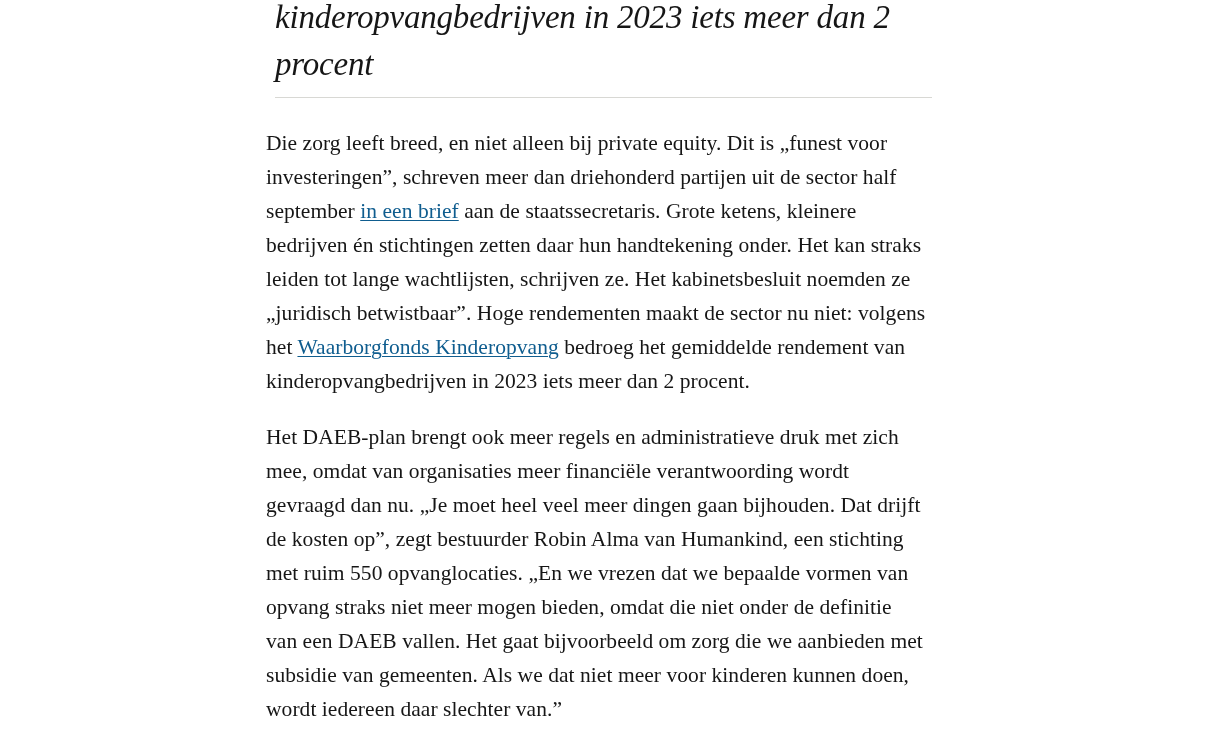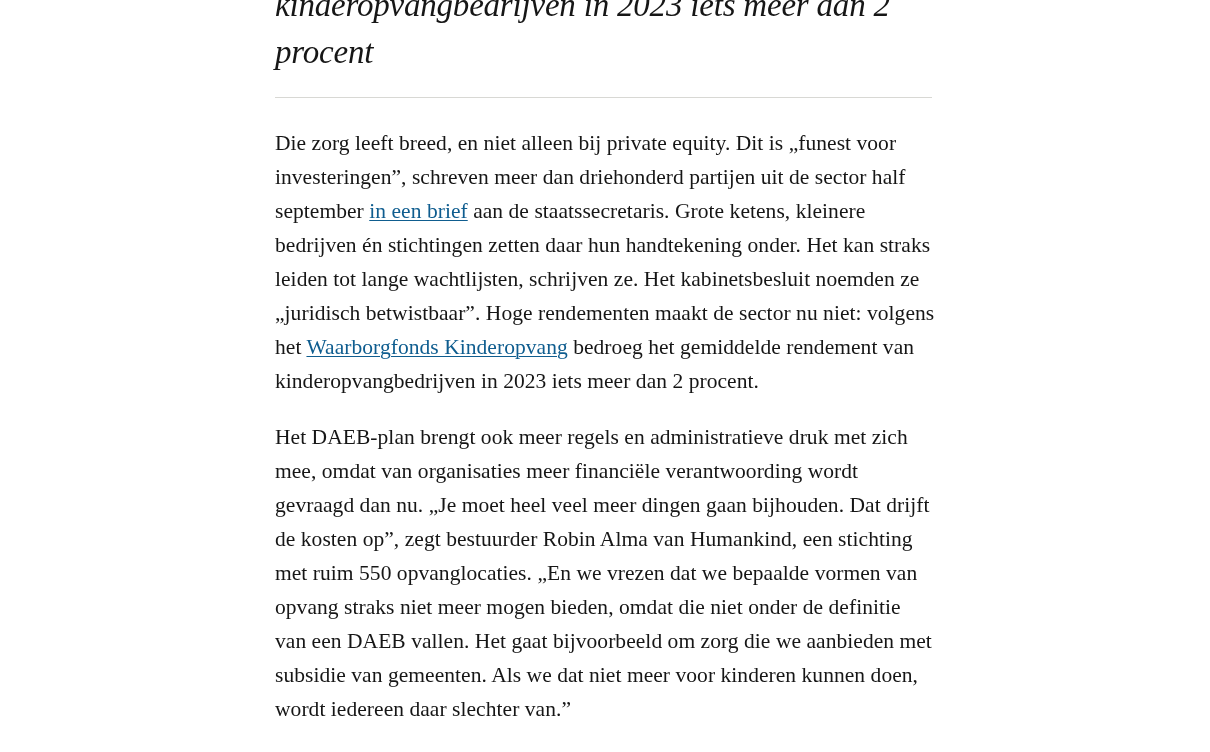--- a/index.html
+++ b/index.html
@@ -16,21 +16,21 @@
   }
   .page {
     position: relative;
     width: 1210px;
     height: 752px;
     background: #ffffff;
   }
   .article {
     position: absolute;
     left: 275px;
-    top: 0;
+    top: 12px;
     width: 657px;
   }
   .pullquote {
     font-family: "Liberation Serif", serif;
     font-style: italic;
     font-weight: 400;
     font-size: 33px;
     line-height: 47px;
     letter-spacing: -0.2px;
     color: #161616;
@@ -42,21 +42,21 @@
   .rule {
     position: absolute;
     left: 275px;
     top: 97px;
     width: 657px;
     height: 1px;
     background: #d8d8d4;
   }
   .body-text {
     position: absolute;
-    left: 275px;
+    left: 266px;
     top: 126px;
     width: 660px;
   }
   p.para {
     margin: 0 0 22px 0;
     font-family: "Liberation Serif", serif;
     font-size: 21.5px;
     line-height: 34px;
     color: #161616;
     letter-spacing: 0.05px;

